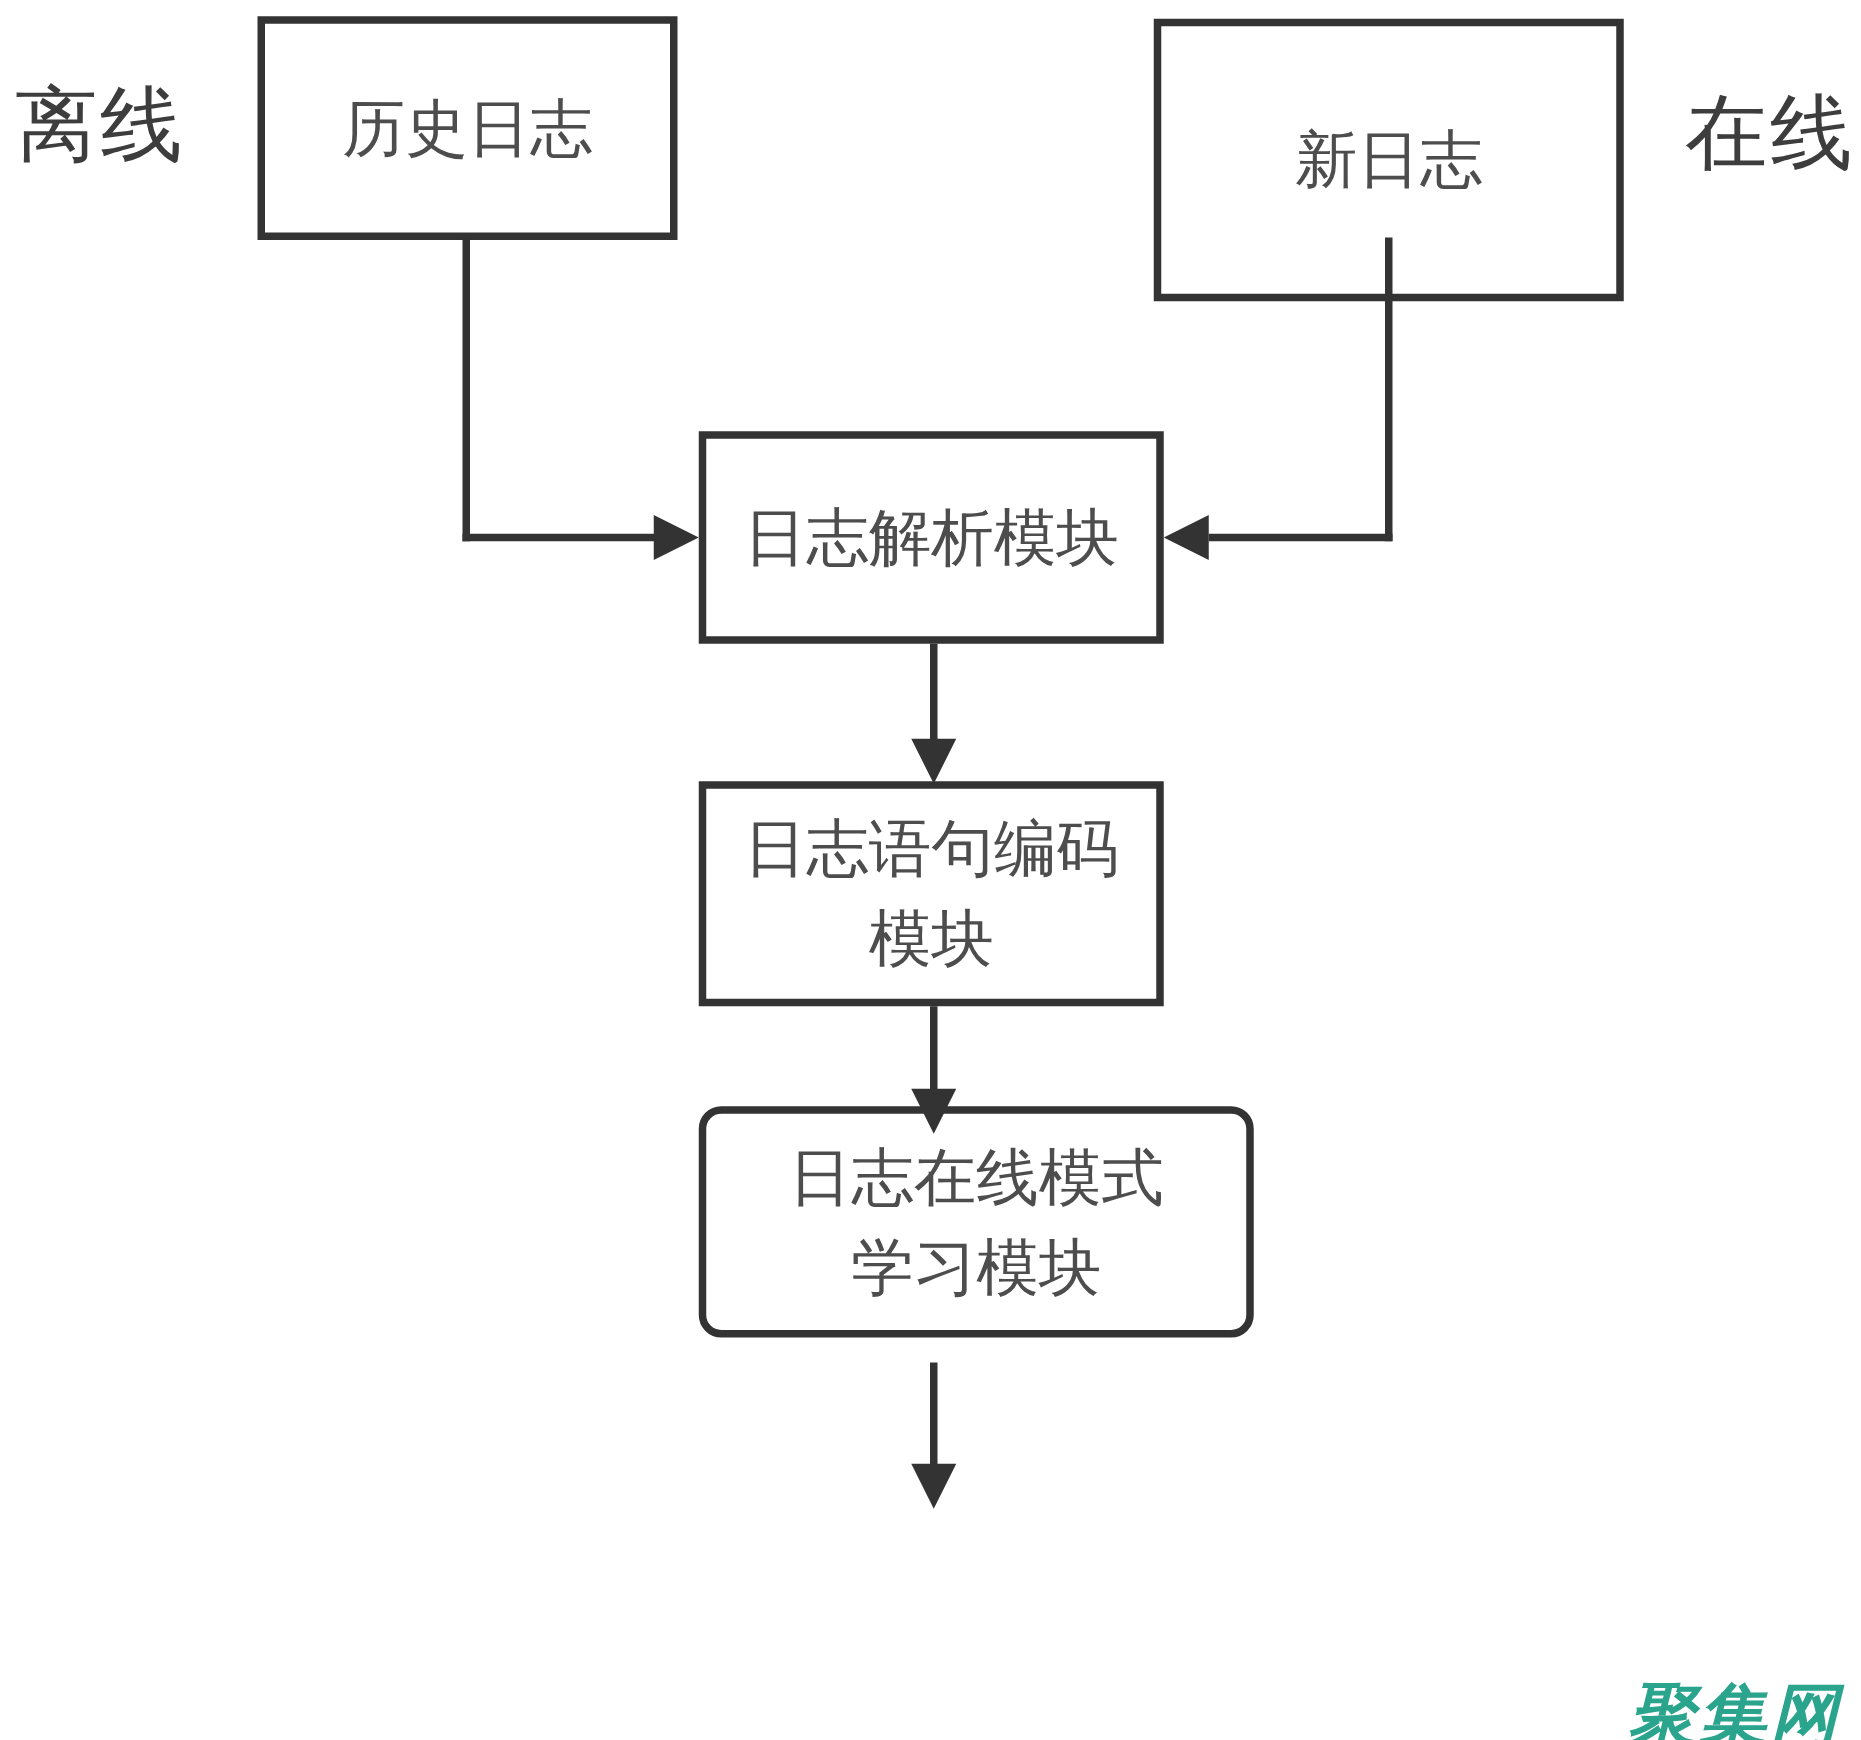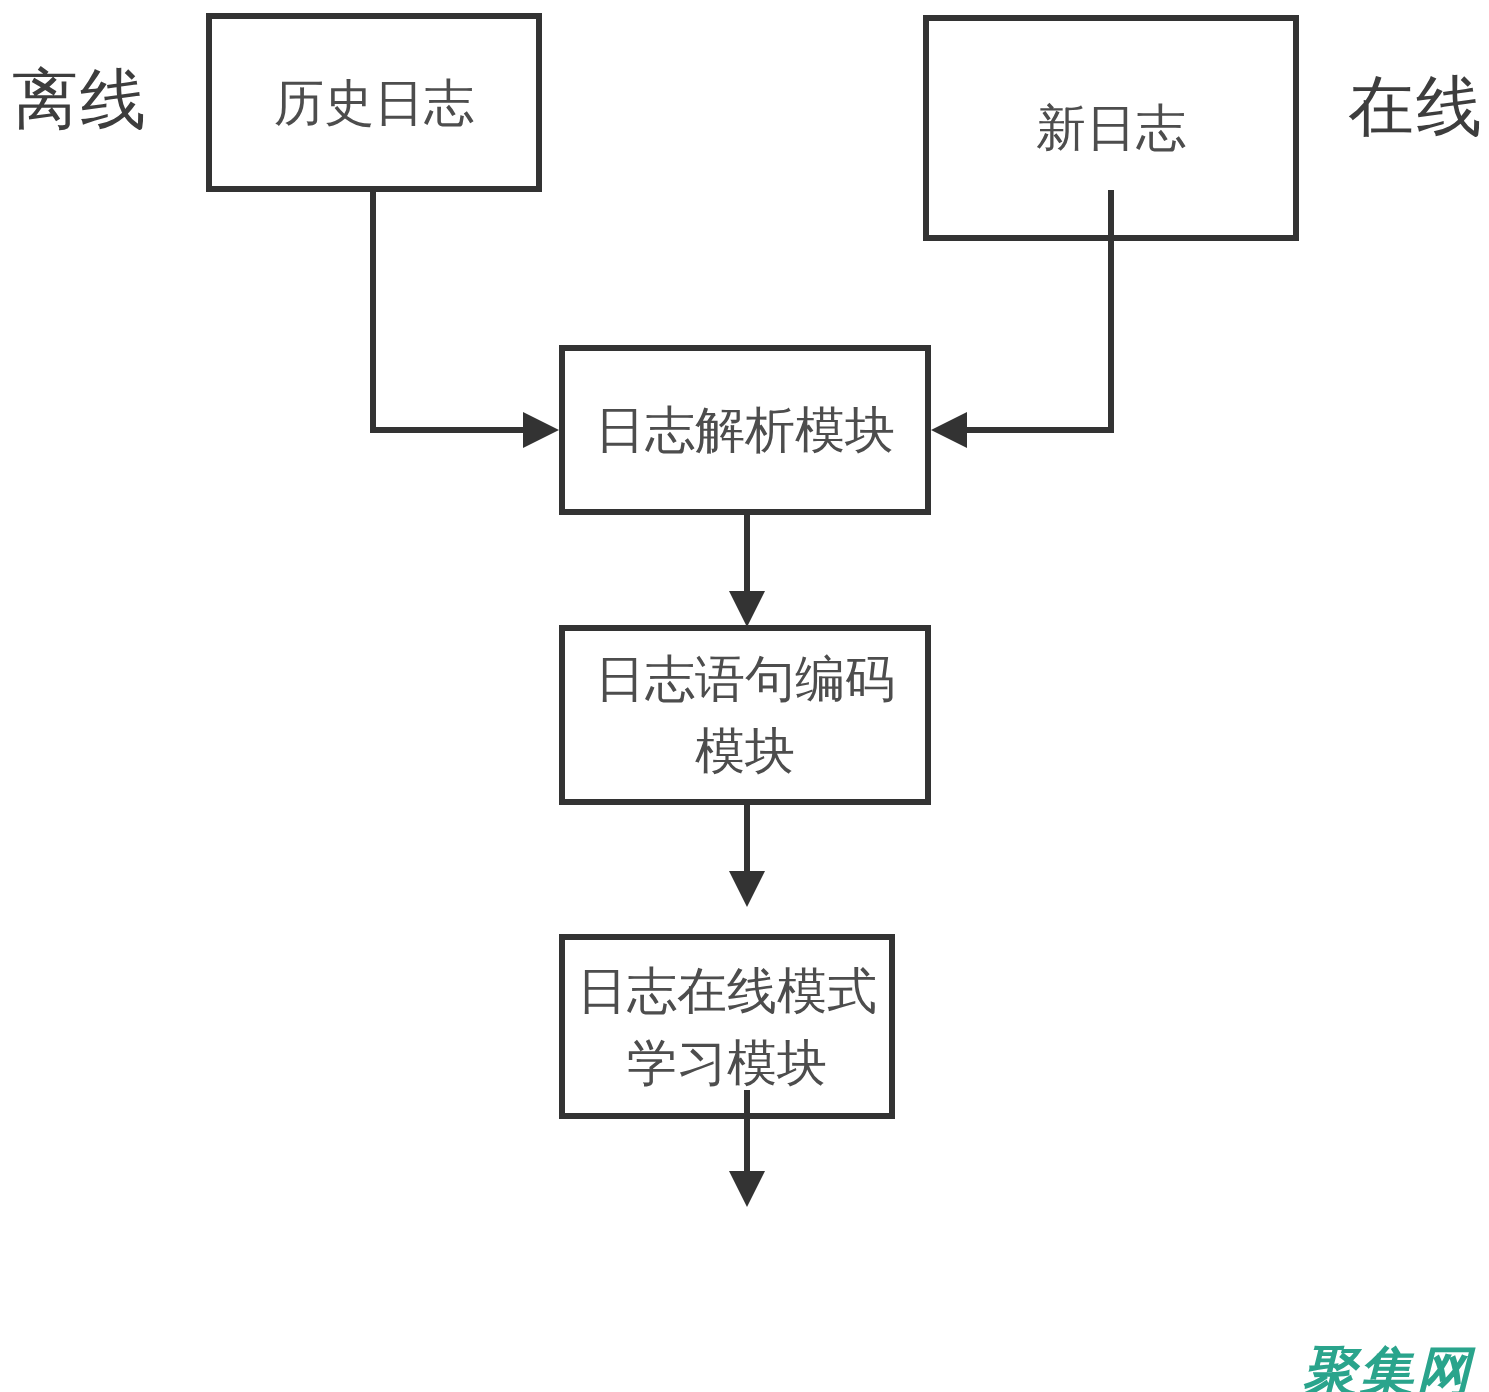--- a/index.html
+++ b/index.html
@@ -78,21 +78,21 @@
     font-style: italic;
     color: var(--watermark, #2aa48c);
     letter-spacing: 3px;
   }
 
   
   .n-history { left: 206px; top: 13px;  width: 336px; height: 179px; }
   .n-new     { left: 923px; top: 15px;  width: 376px; height: 226px; }
   .n-parse   { left: 559px; top: 345px; width: 372px; height: 170px; }
   .n-encode  { left: 559px; top: 625px; width: 372px; height: 180px; }
-  .n-learn   { left: 559px; top: 934px; width: 336px; height: 185px; }
+  .n-learn   { left: 559px; top: 885px; width: 444px; height: 185px; border-radius: 18px; }
   .n-detect  { left: 559px; top: 1207px; width: 372px; height: 165px; }
 
   .lbl-offline { left: 12px;   top: 55px; }
   .lbl-online  { left: 1348px; top: 62px; text-align: center; }
 </style>
 </head>
 <body>
 
 <div class="canvas">
 

